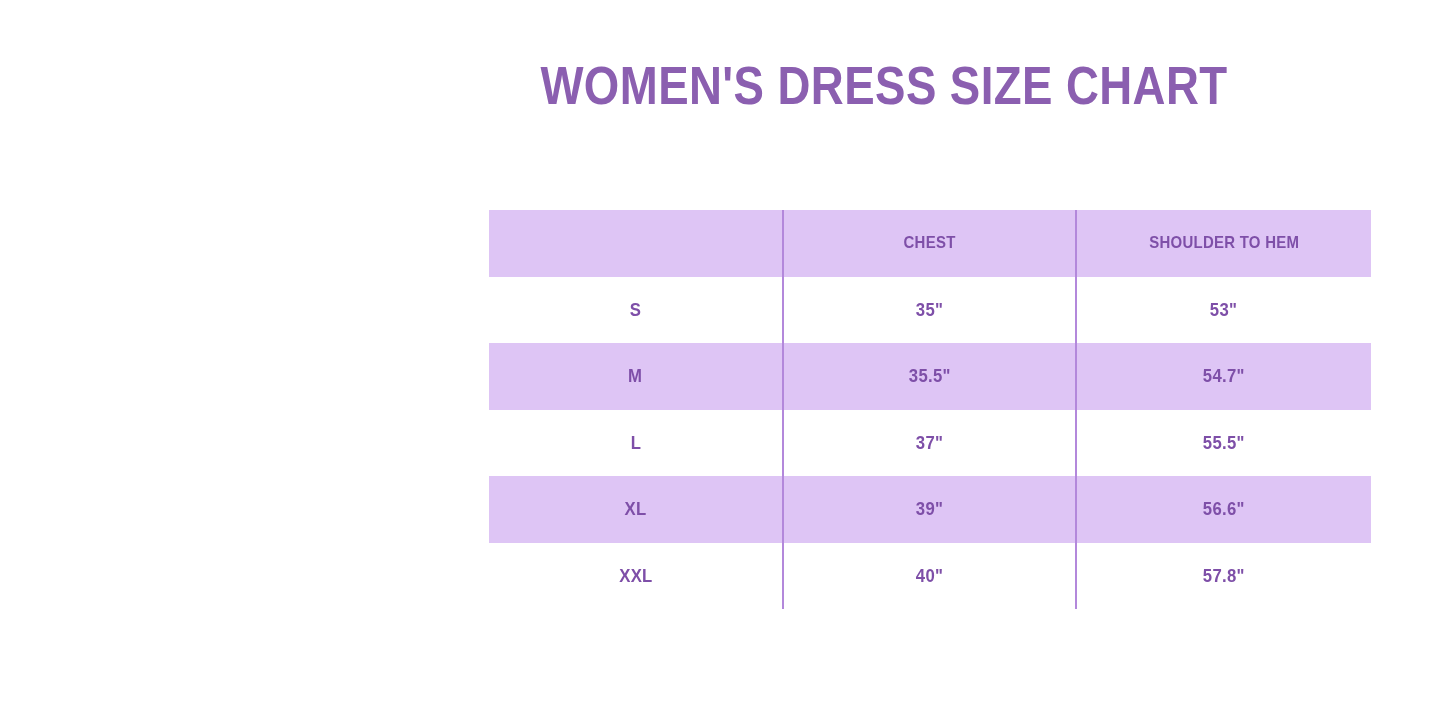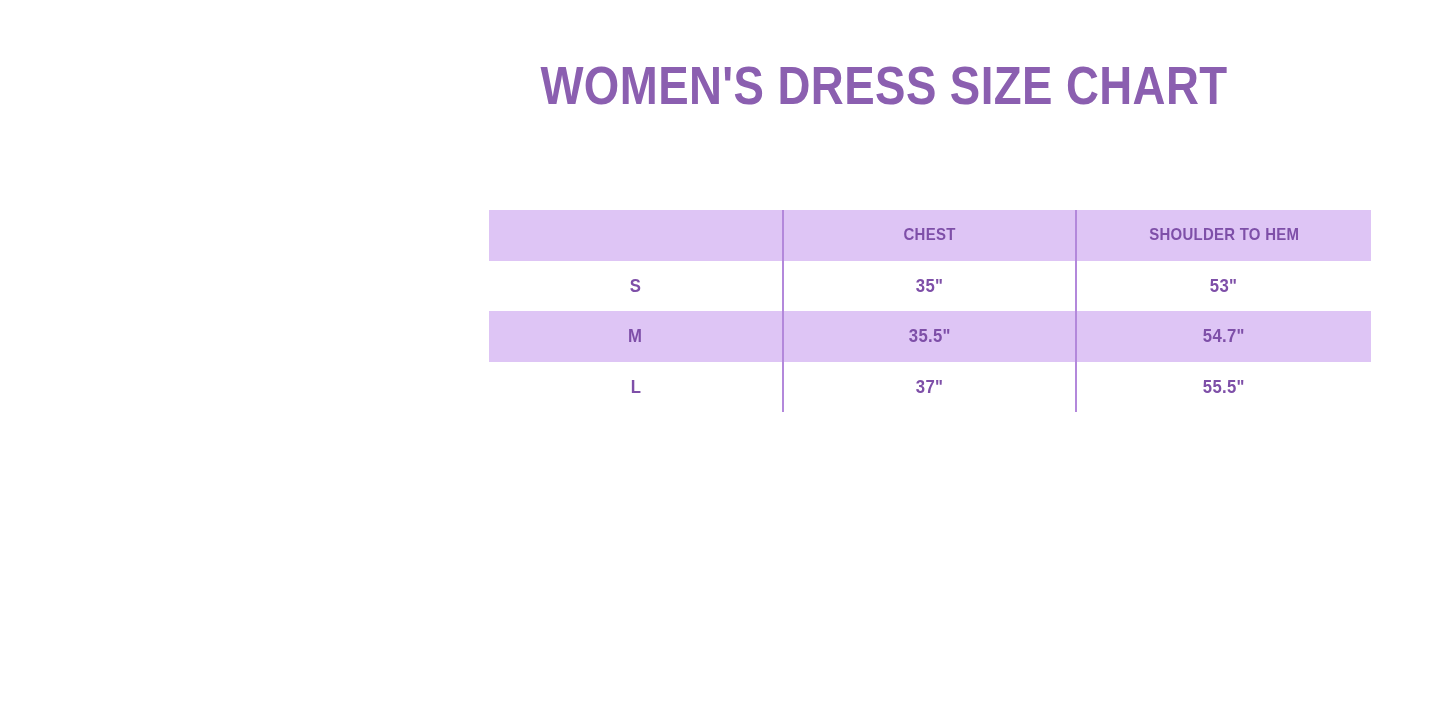--- a/index.html
+++ b/index.html
@@ -42,21 +42,21 @@
     border-collapse: collapse;
     table-layout: fixed;
   }
   .size-table col.c1 { width: 294px; }
   .size-table col.c2 { width: 293px; }
   .size-table col.c3 { width: 295px; }
 
   .size-table th,
   .size-table td {
     height: 50.5px;
-    padding: 0;
+    padding: 8px;
     text-align: center;
     vertical-align: middle;
     font-family: "Liberation Sans", sans-serif;
     font-weight: bold;
     color: #7e4fa8;
     white-space: nowrap;
   }
   .size-table th {
     font-size: 17px;
     letter-spacing: 0.3px;
@@ -114,16 +114,26 @@
       <tr class="stripe">
         <td class="col1"><span class="cell-inner">M</span></td>
         <td class="col2"><span class="cell-inner">35.5"</span></td>
         <td class="col3"><span class="cell-inner">54.7"</span></td>
       </tr>
       <tr class="plain">
         <td class="col1"><span class="cell-inner">L</span></td>
         <td class="col2"><span class="cell-inner">37"</span></td>
         <td class="col3"><span class="cell-inner">55.5"</span></td>
       </tr>
+      <tr class="stripe">
+        <td class="col1"><span class="cell-inner">XL</span></td>
+        <td class="col2"><span class="cell-inner">39"</span></td>
+        <td class="col3"><span class="cell-inner">56.6"</span></td>
+      </tr>
+      <tr class="plain">
+        <td class="col1"><span class="cell-inner">XXL</span></td>
+        <td class="col2"><span class="cell-inner">40"</span></td>
+        <td class="col3"><span class="cell-inner">57.8"</span></td>
+      </tr>
     </tbody>
   </table>
 
 </div>
 
 </body></html>

